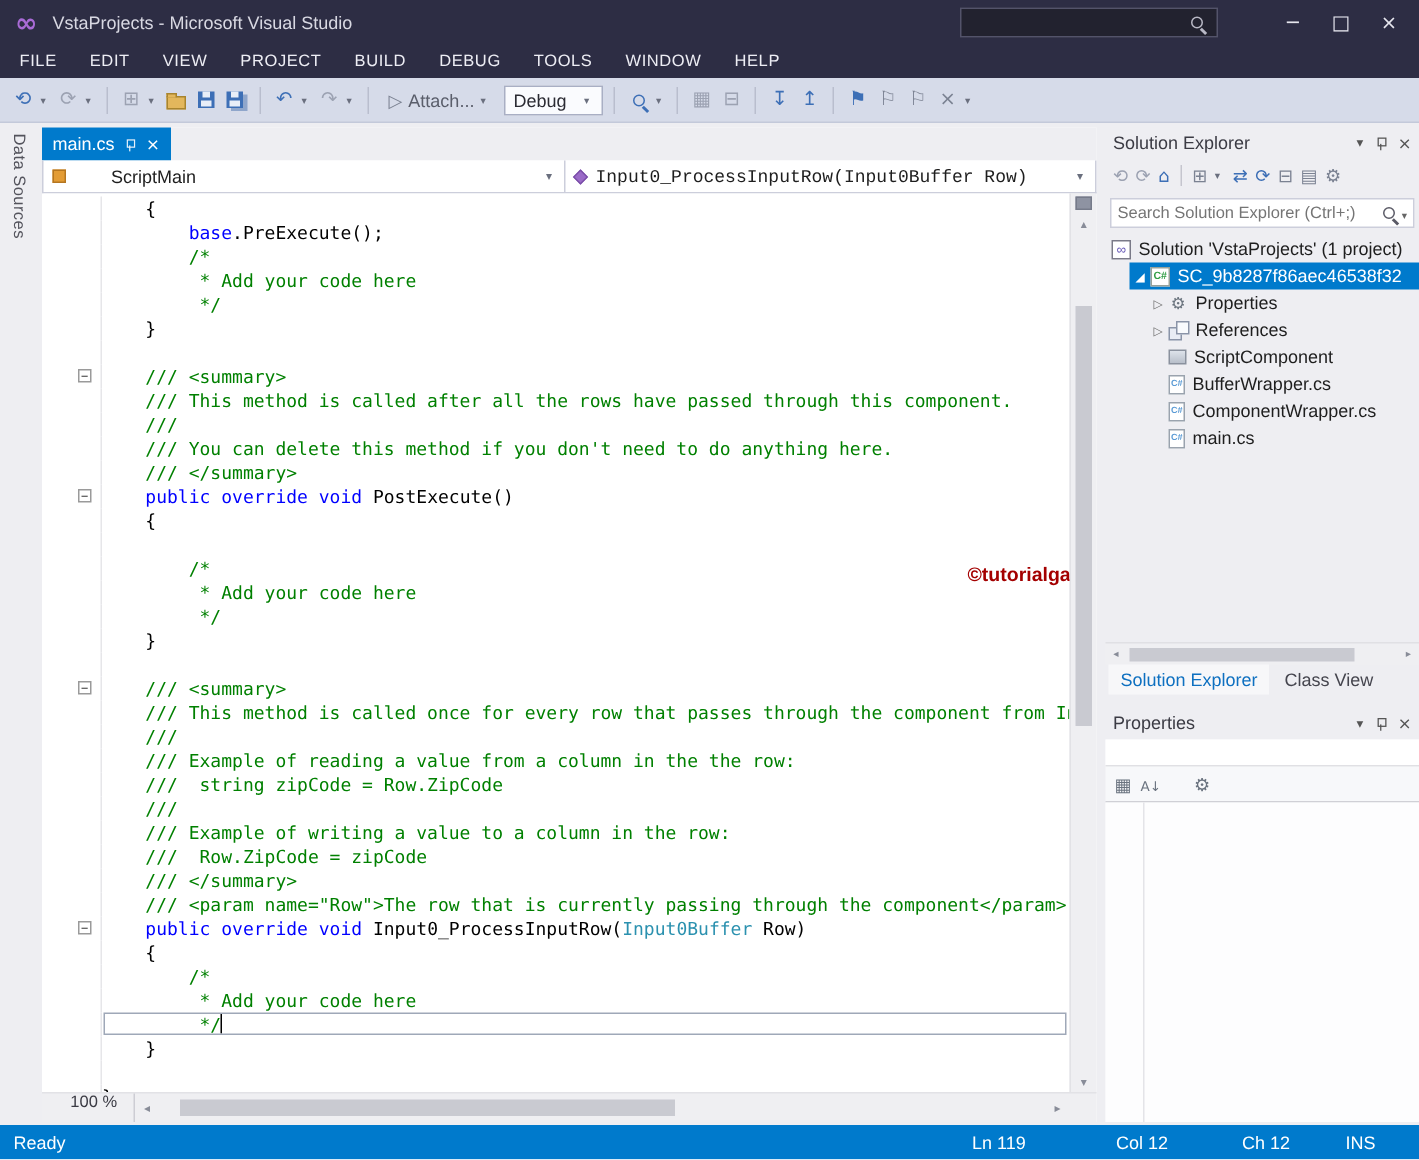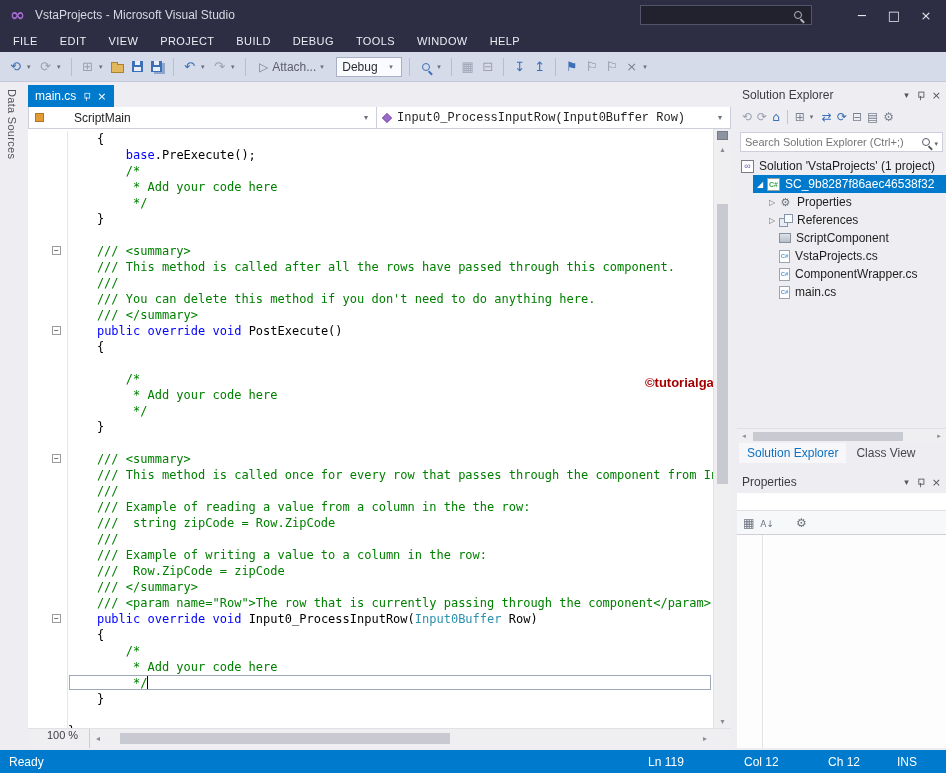--- a/index.html
+++ b/index.html
@@ -510,21 +510,21 @@
           <span class="tlabel">References</span>
         </div>
         <div class="trow" style="margin-left: 28px;">
           <span class="texp"></span>
           <span class="ticon mi-component"></span>
           <span class="tlabel">ScriptComponent</span>
         </div>
         <div class="trow" style="margin-left: 28px;">
           <span class="texp"></span>
           <span class="ticon mi-cs"></span>
-          <span class="tlabel">VstaProjects.cs</span>
+          <span class="tlabel">BufferWrapper.cs</span>
         </div>
         <div class="trow" style="margin-left: 28px;">
           <span class="texp"></span>
           <span class="ticon mi-cs"></span>
           <span class="tlabel">ComponentWrapper.cs</span>
         </div>
         <div class="trow" style="margin-left: 28px;">
           <span class="texp"></span>
           <span class="ticon mi-cs"></span>
           <span class="tlabel">main.cs</span>

